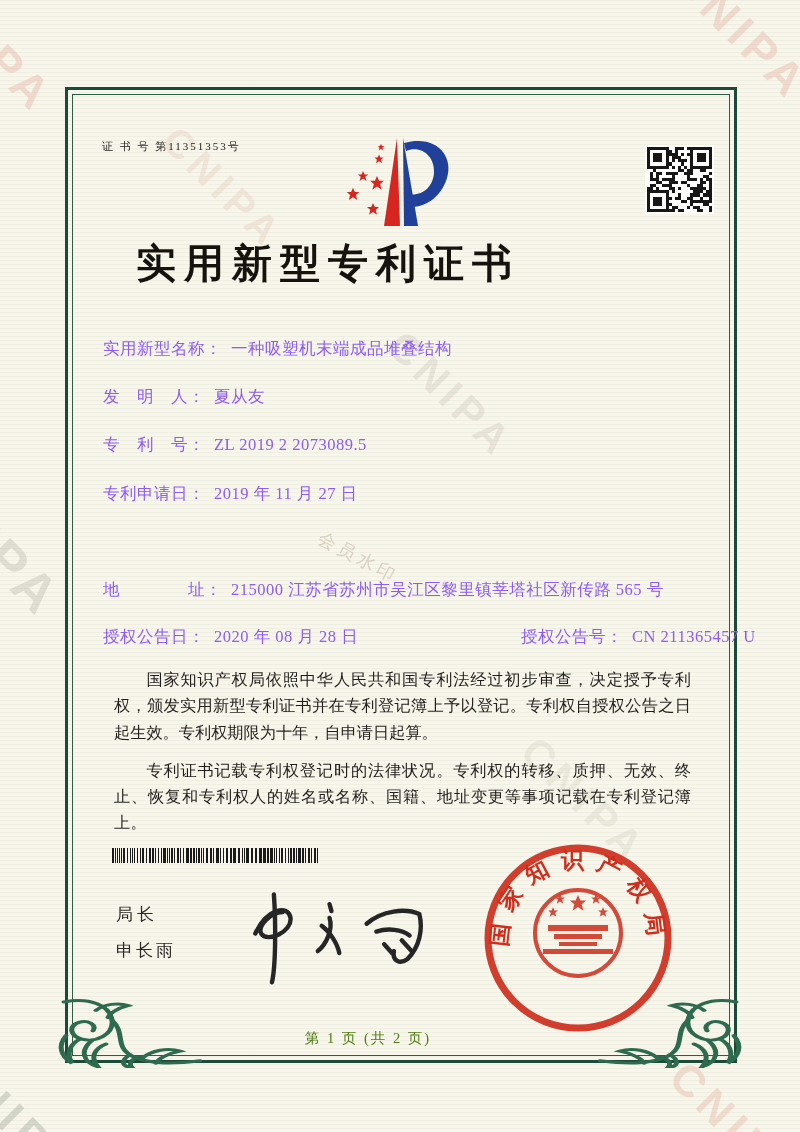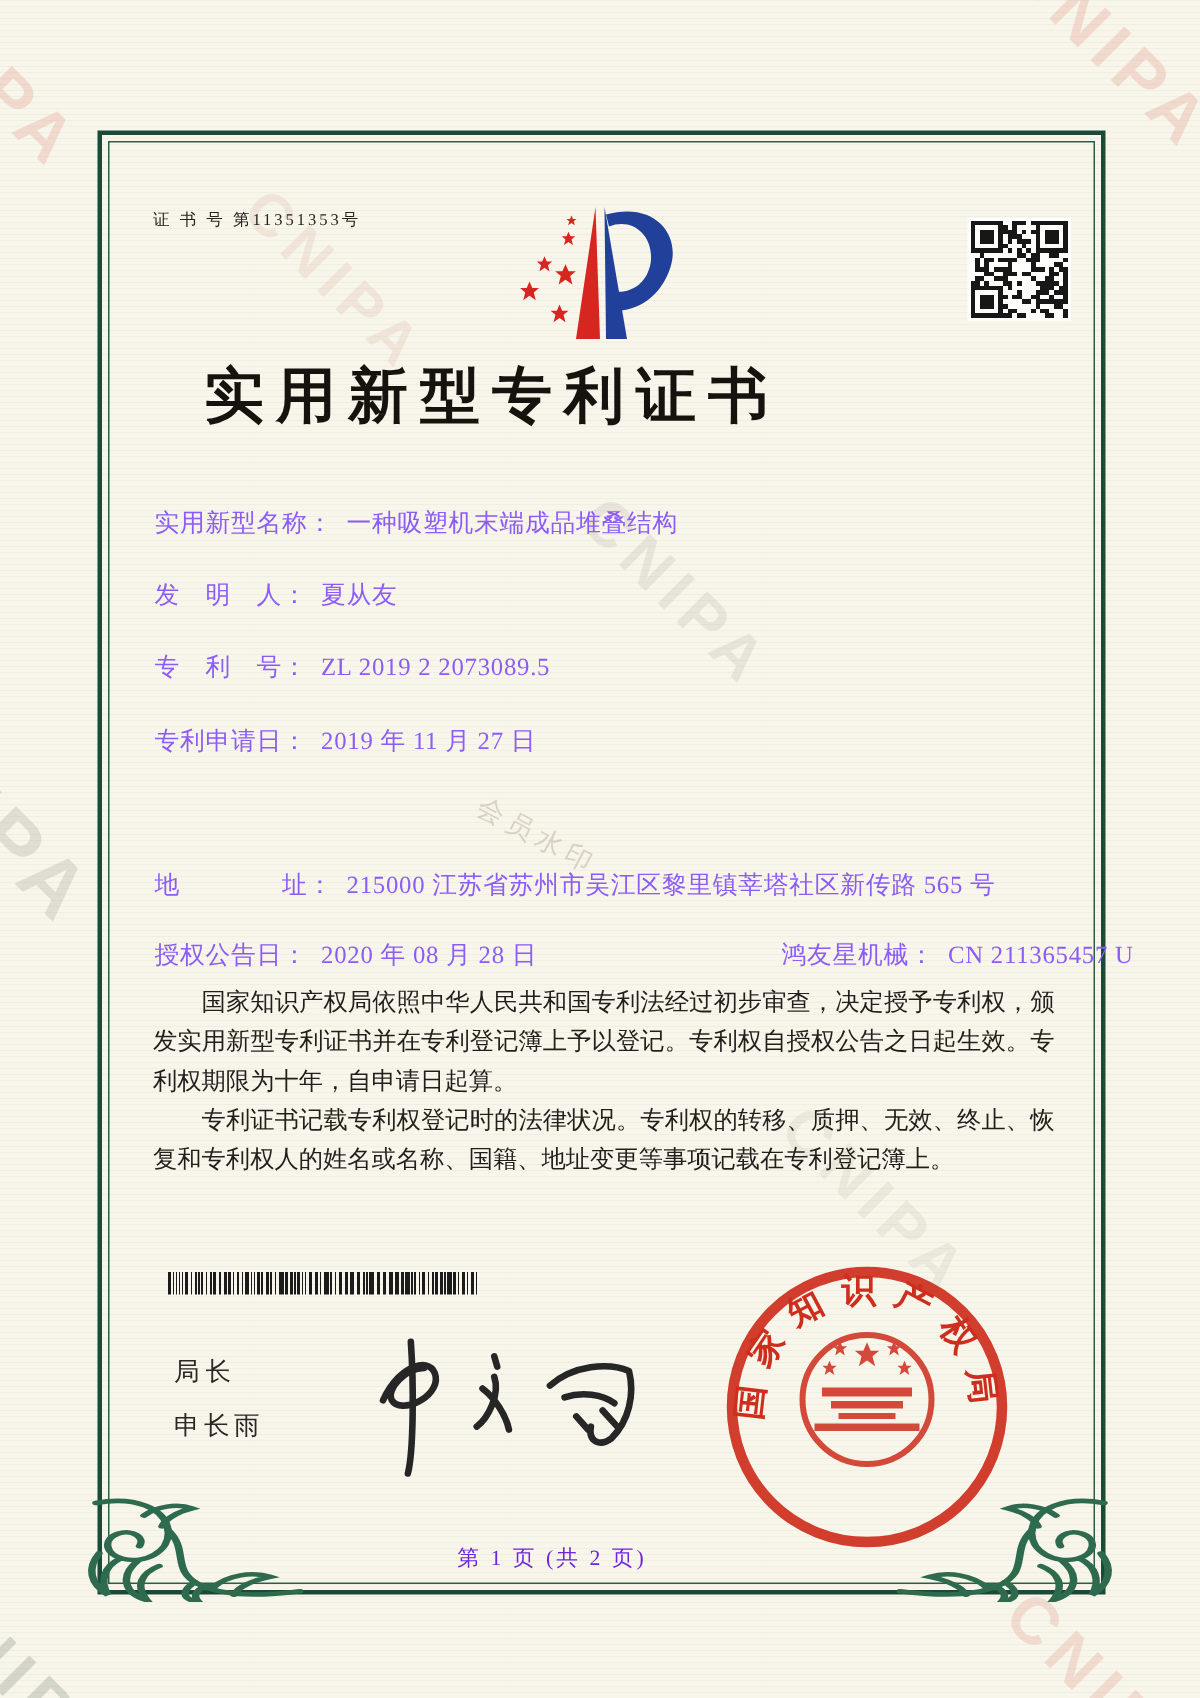--- a/index.html
+++ b/index.html
@@ -17,29 +17,29 @@
   .border-inner{position:absolute;inset:4px;border:1.5px solid #2c5e45;}
   .cert-no{position:absolute;left:102px;top:139px;font-size:11px;letter-spacing:2px;color:#26231f;}
   .title{position:absolute;left:0;top:236px;width:656px;text-align:center;
     font-size:40px;font-weight:bold;letter-spacing:8px;color:#16130f;}
   .frow{position:absolute;left:103px;font-size:16.5px;color:#8b5cf6;white-space:nowrap;}
   .frow .flabel{letter-spacing:0.5px;}
   .frow .fvalue{margin-left:9px;letter-spacing:0.5px;}
   .grant2{position:absolute;left:418px;top:0;}
   .paras{position:absolute;left:102px;top:655px;width:601px;font-size:16.2px;
     line-height:26.3px;color:#211f1c;text-align:justify;}
-  .paras p{margin:0;text-indent:2em;}
+  .paras p{margin:12px;text-indent:2em;}
   .svgbox{position:absolute;}
   .qr-wrap{position:absolute;left:645px;top:145px;width:65px;height:65px;background:#fdfdfb;padding:2px;}
   .sig-title{position:absolute;left:116px;top:903px;font-size:17px;letter-spacing:4px;color:#2a2724;}
   .sig-name{position:absolute;left:116px;top:939px;font-size:17px;letter-spacing:3px;color:#2a2724;}
   .seal-date{position:absolute;left:488px;top:977px;width:180px;text-align:center;
     font-size:17px;font-weight:bold;letter-spacing:1px;color:#2f2520;}
   .page-info{position:absolute;left:0;top:1029px;width:736px;text-align:center;
-    font-size:14.5px;color:#6d28d9;letter-spacing:2px;}
+    font-size:14.5px;color:#4d7c0f;letter-spacing:2px;}
   .cont-note{position:absolute;left:0;top:1077px;width:800px;text-align:center;
     font-size:15.5px;color:#433e36;letter-spacing:5px;}
   .seal-ring-text{font-size:23px;letter-spacing:11px;fill:#ce2e1d;font-weight:bold;
     font-family:"Liberation Serif","DejaVu Serif",serif;}
   .flourish{position:absolute;pointer-events:none;}
 </style>
 </head>
 <body>
 
 <div class="page">
@@ -353,21 +353,21 @@
   <div class="frow" style="top:483px;">
     <span class="flabel">专利申请日：</span><span class="fvalue">2019 年 11 月 27 日</span>
   </div>
   <div class="frow" style="top:579px;">
     <span class="flabel">地　　　　址：</span><span class="fvalue">215000 江苏省苏州市吴江区黎里镇莘塔社区新传路 565 号</span>
   </div>
 
   <div class="frow" style="top:626px;width:600px;">
     <span class="flabel">授权公告日：</span><span class="fvalue">2020 年 08 月 28 日</span>
     <span class="grant2">
-      <span class="flabel">鸿友星机械：</span><span class="fvalue">CN 211365457 U</span>
+      <span class="flabel">授权公告号：</span><span class="fvalue">CN 211365457 U</span>
     </span>
   </div>
 
   <div class="paras">
     <p>国家知识产权局依照中华人民共和国专利法经过初步审查，决定授予专利权，颁发实用新型专利证书并在专利登记簿上予以登记。专利权自授权公告之日起生效。专利权期限为十年，自申请日起算。</p>
     <p>专利证书记载专利权登记时的法律状况。专利权的转移、质押、无效、终止、恢复和专利权人的姓名或名称、国籍、地址变更等事项记载在专利登记簿上。</p>
   </div>
 
   <svg id="barcode-svg" class="svgbox" style="left:112px;top:848px;" width="208" height="15" viewBox="0 0 208 15" shape-rendering="crispEdges" fill="#1b1b1b">
       <rect x="0" y="0" width="2" height="15"></rect>

